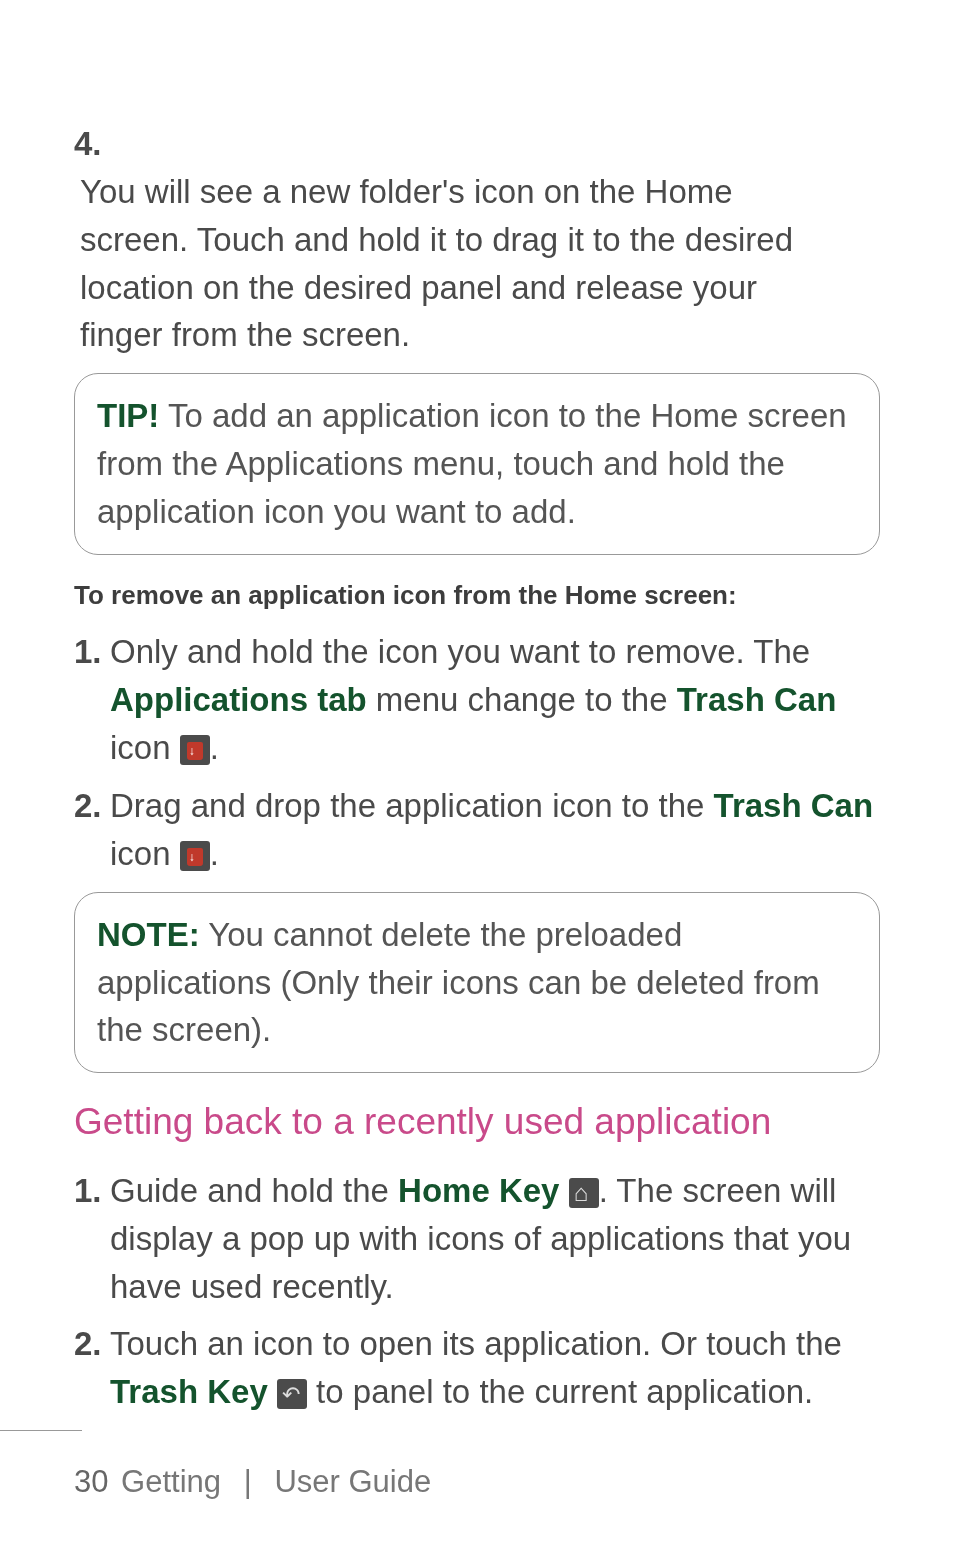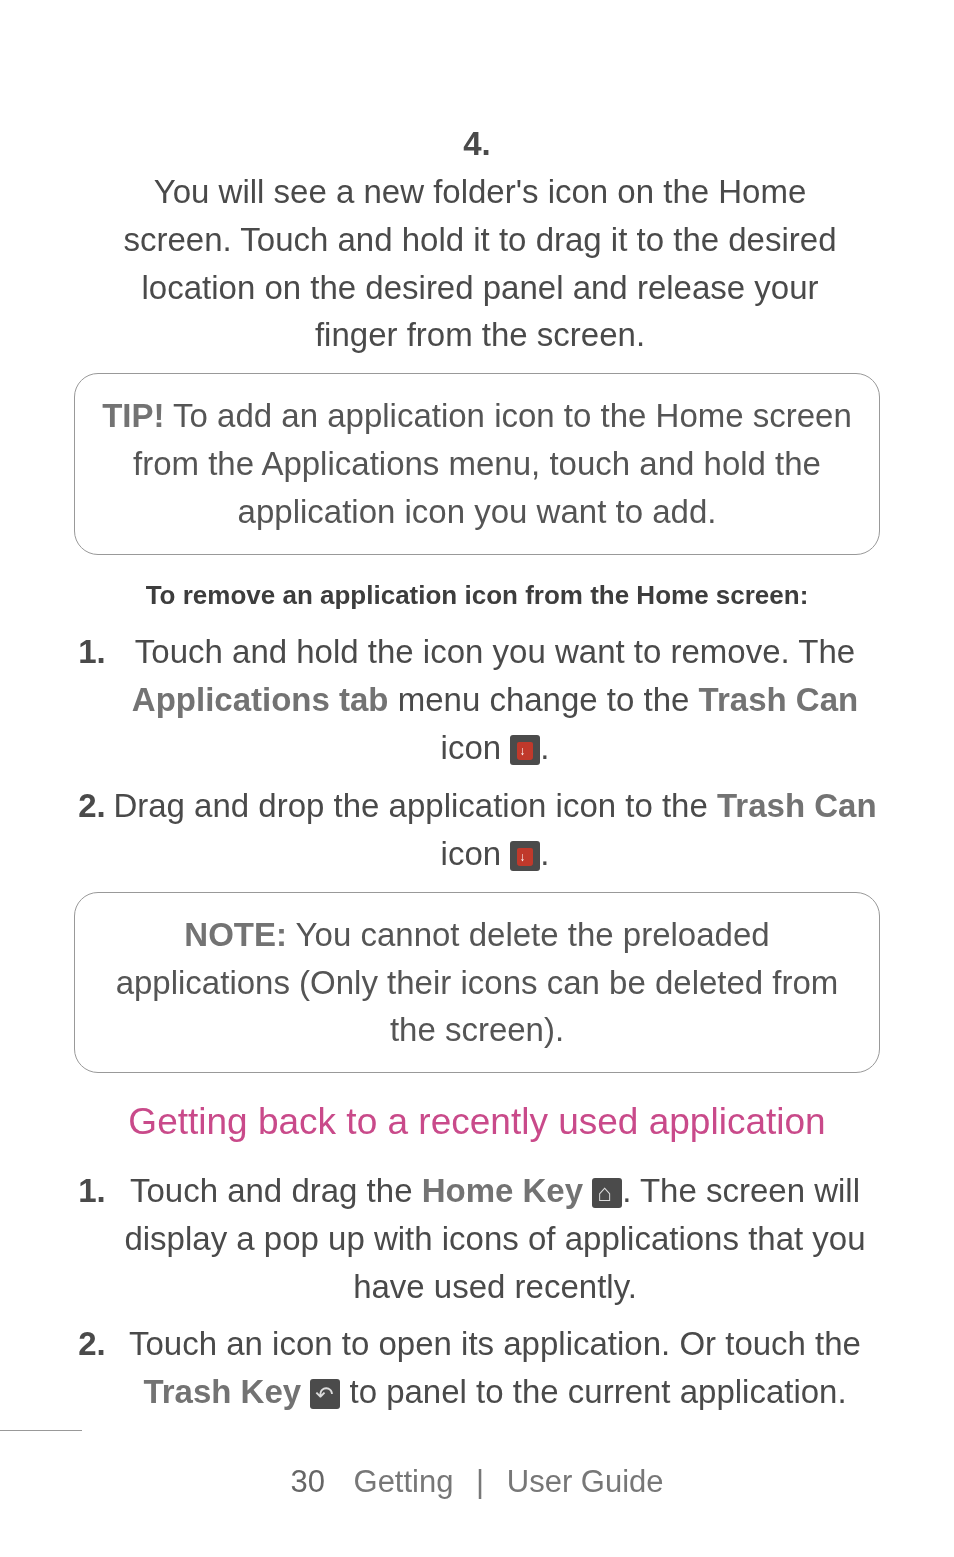--- a/index.html
+++ b/index.html
@@ -1,15 +1,15 @@
 <!DOCTYPE html>
 <html><head>
 <meta charset="utf-8">
 <style>
-  * { margin: 0; padding: 0; box-sizing: border-box; text-align: center; }
+  * { margin: 0; padding: 0; box-sizing: border-box; }
   body {
     width: 954px;
     height: 1557px;
     background: #ffffff;
     font-family: Arial, Helvetica, sans-serif;
     font-size: 33px;
     line-height: 1.45;
     color: #4a4a4a;
     position: relative;
     padding: 120px 74px 0 74px;
@@ -20,21 +20,21 @@
   .row-4 .list-num { width: 32px; }
   .row-4 .list-body { width: 760px; margin-left: 6px; }
   .callout {
     border: 1px solid #999;
     border-radius: 24px;
     padding: 18px 22px;
     margin: 14px 0 22px 0;
     color: #555;
     font-size: 33px;
   }
-  .bold { font-weight: bold; color: #737373; }
+  .bold { font-weight: bold; color: #14532d; }
   .subheading {
     font-weight: bold;
     color: #3d3d3d;
     margin: 14px 0 14px 0;
     font-size: 26px;
   }
   .ol-item { display: flex; margin-bottom: 10px; }
   .ol-num { font-weight: bold; width: 36px; flex-shrink: 0; }
   .ol-body { flex: 1; }
   .icon-trash {
@@ -105,61 +105,61 @@
     font-size: 31px;
     color: #777;
   }
   .footer-line {
     border-top: 1px solid #999;
     width: 82px;
     position: absolute;
     left: 0;
     top: -30px;
   }
-  .pgnum { color: #666; display: inline-block; margin-right: 20px; }
+  .pgnum { color: #666; display: inline-block; margin-right: 4px; }
   .guide-sep { margin: 0 14px; }
 </style>
 </head>
 <body>
 
 <div class="list-item row-4">
   <span class="list-num">4.</span>
   <span class="list-body">You will see a new folder's icon on the Home screen. Touch and hold it to drag it to the desired location on the desired panel and release your finger from the screen.</span>
 </div>
 
 <div class="callout">
   <span class="bold">TIP!</span><span> To add an application icon to the Home screen from the Applications menu, touch and hold the application icon you want to add.</span>
 </div>
 
 <div class="subheading">To remove an application icon from the Home screen:</div>
 
 <div class="ol-item">
   <div class="ol-num">1.</div>
   <div class="ol-body">
-    <span> Touch and hold the icon you want to remove. The </span><span class="bold">Applications tab</span><span> menu change to the </span><span class="bold">Trash Can</span><span> icon </span><span class="icon-trash"></span><span>.</span>
+    <span> Only and hold the icon you want to remove. The </span><span class="bold">Applications tab</span><span> menu change to the </span><span class="bold">Trash Can</span><span> icon </span><span class="icon-trash"></span><span>.</span>
   </div>
 </div>
 
 <div class="ol-item">
   <div class="ol-num">2.</div>
   <div class="ol-body">
     <span>Drag and drop the application icon to the </span><span class="bold">Trash Can</span><span> icon </span><span class="icon-trash"></span><span>.</span>
   </div>
 </div>
 
 <div class="callout">
   <span class="bold">NOTE:</span><span> You cannot delete the preloaded applications (Only their icons can be deleted from the screen).</span>
 </div>
 
 <div class="section-heading">Getting back to a recently used application</div>
 
 <div class="ol-item">
   <div class="ol-num">1.</div>
   <div class="ol-body">
-    <span> Touch and drag the </span><span class="bold">Home Key</span><span> </span><span class="icon-home"></span><span>. The screen will display a pop up with icons of applications that you have used recently.</span>
+    <span> Guide and hold the </span><span class="bold">Home Key</span><span> </span><span class="icon-home"></span><span>. The screen will display a pop up with icons of applications that you have used recently.</span>
   </div>
 </div>
 
 <div class="ol-item">
   <div class="ol-num">2.</div>
   <div class="ol-body">
     <span>Touch an icon to open its application. Or touch the </span><span class="bold">Trash Key</span><span> </span><span class="icon-back"></span><span> to panel to the current application.</span>
   </div>
 </div>
 

